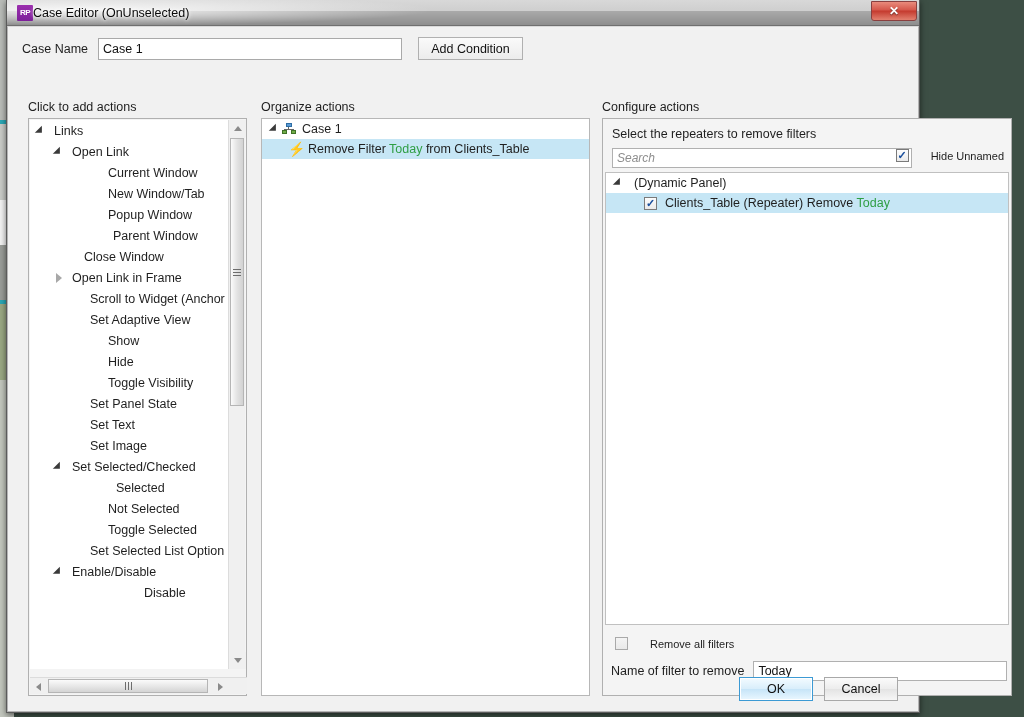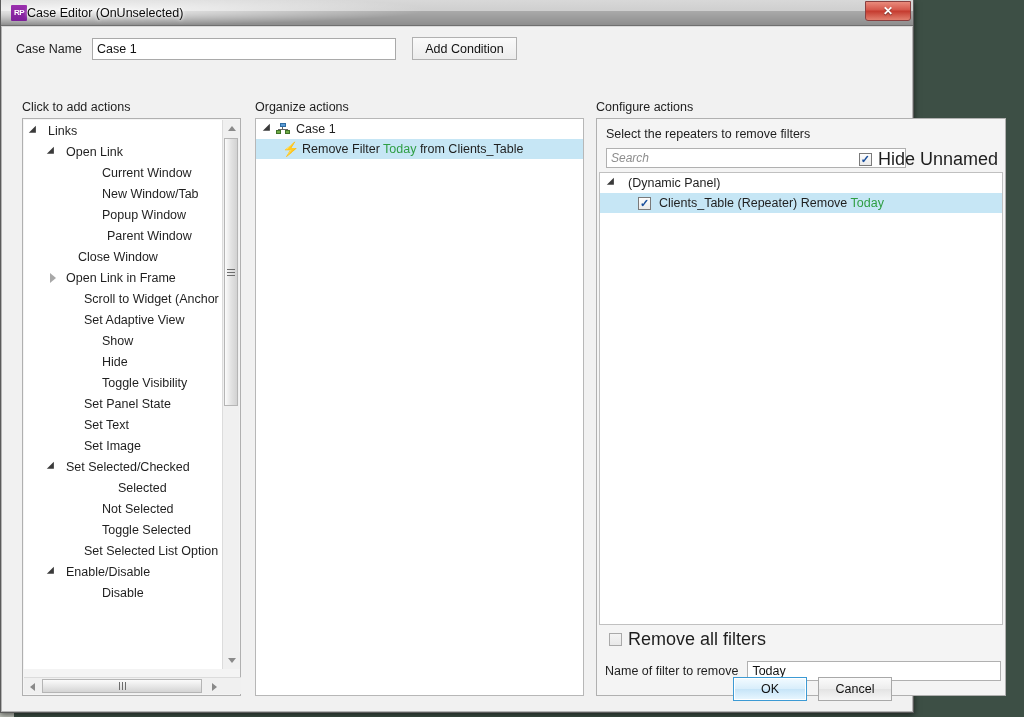--- a/index.html
+++ b/index.html
@@ -21,21 +21,21 @@
       #c9cbc7 124px, #c9cbc7 200px,
       #f2f2f2 200px, #f2f2f2 245px,
       #9a9d98 245px, #9a9d98 300px,
       #2ba7b5 300px, #2ba7b5 304px,
       #9aa883 304px, #9aa883 380px,
       #c2c6bd 380px, #c2c6bd 717px);
   }
 
   
   #window {
-    position: absolute; left: 0; top: 0px;
+    position: absolute; left: 6px; top: 0px;
     width: 914px; height: 713px;
     background: #3b82f6;
     border: 1px solid #5b5b5b;
     border-top: none;
     box-shadow: 0 2px 6px rgba(0,0,0,.55);
   }
 
   
   #titlebar {
     position: relative;
@@ -223,21 +223,21 @@
   #search-input::placeholder { color:#8d8d8d; font-style: italic; }
   #hide-unnamed-wrap { position:absolute; right:7px; top:30px; display:flex; align-items:center; }
   .cb {
     width:13px;height:13px;flex:none;
     border:1px solid #7a7a7a; background:linear-gradient(to bottom,#fdfdfd,#eaeaea);
     display:flex;align-items:center;justify-content:center; cursor:pointer;
   }
   .cb.checked::after {
     content:"\2713"; color:#1a4f9c; font-size:11px; line-height:1; font-weight:bold;
   }
-  .cb-label { margin-left:6px; font-size:18px; color:#1e1e1e; }
+  .cb-label { margin-left:22px; font-size:11px; color:#1e1e1e; }
 
   #repeater-tree {
     position:absolute; left:2px; top:53px; width:404px; height:453px;
     background:#fff; border:1px solid #c0c0c0;
   }
   .rep-row { display:flex; align-items:center; height:20px; font-size:12.5px; color:#1f1f1f; padding-left:6px; }
   .rep-row.selected { background:#c6e6f5; }
   .rep-tw { width:14px;height:14px;flex:none;display:flex;align-items:center;justify-content:center; }
   .rep-tw::before {
     content:""; width:0;height:0;
@@ -365,39 +365,39 @@
             <div class="tree-item" style="padding-left: 40px;">
               <span class="tw none"></span>
               <span style="margin-left: 6px;">Set Image</span>
             </div>
             <div class="tree-item" style="padding-left: 22px;">
               <span class="tw open"></span>
               <span style="margin-left: 6px;">Set Selected/Checked</span>
             </div>
             <div class="tree-item" style="padding-left: 58px;">
               <span class="tw none"></span>
-              <span style="margin-left: 22px;">Selected</span>
+              <span style="margin-left: 14px;">Selected</span>
             </div>
             <div class="tree-item" style="padding-left: 58px;">
               <span class="tw none"></span>
               <span style="margin-left: 6px;">Not Selected</span>
             </div>
             <div class="tree-item" style="padding-left: 58px;">
               <span class="tw none"></span>
               <span style="margin-left: 6px;">Toggle Selected</span>
             </div>
             <div class="tree-item" style="padding-left: 40px;">
               <span class="tw none"></span>
               <span style="margin-left: 6px;">Set Selected List Option</span>
             </div>
             <div class="tree-item" style="padding-left: 22px;">
               <span class="tw open"></span>
               <span style="margin-left: 6px;">Enable/Disable</span>
             </div>
-            <div class="tree-item" style="padding-left: 58px;">
+            <div class="tree-item" style="padding-left: 58px; gap: 36px;">
               <span class="tw none"></span>
               <span style="margin-left: 6px;">Disable</span>
             </div>
             <div class="tree-item" style="padding-left: 40px;"></div>
           </div>
       </div>
 
       <div class="vscroll">
         <div class="arrow up"></div>
         <div class="thumb">

